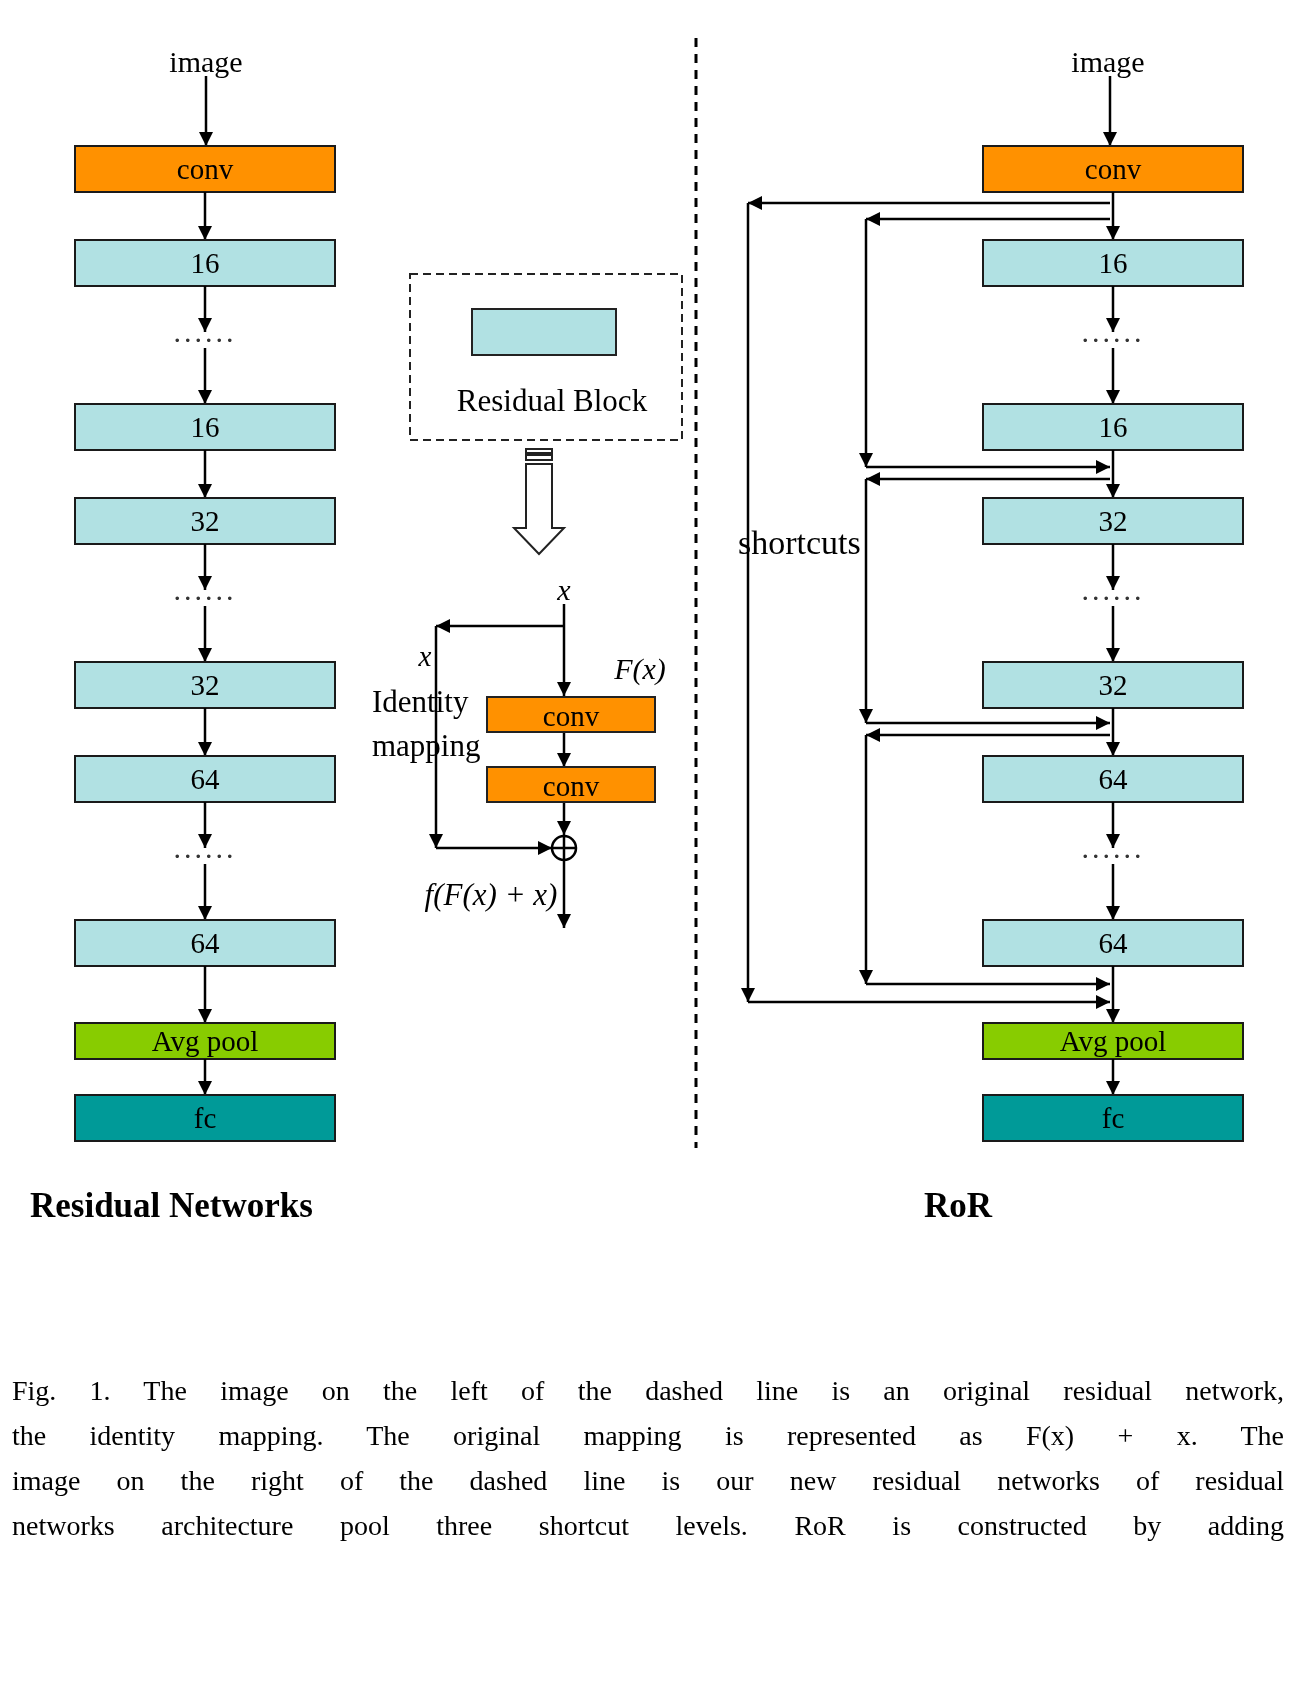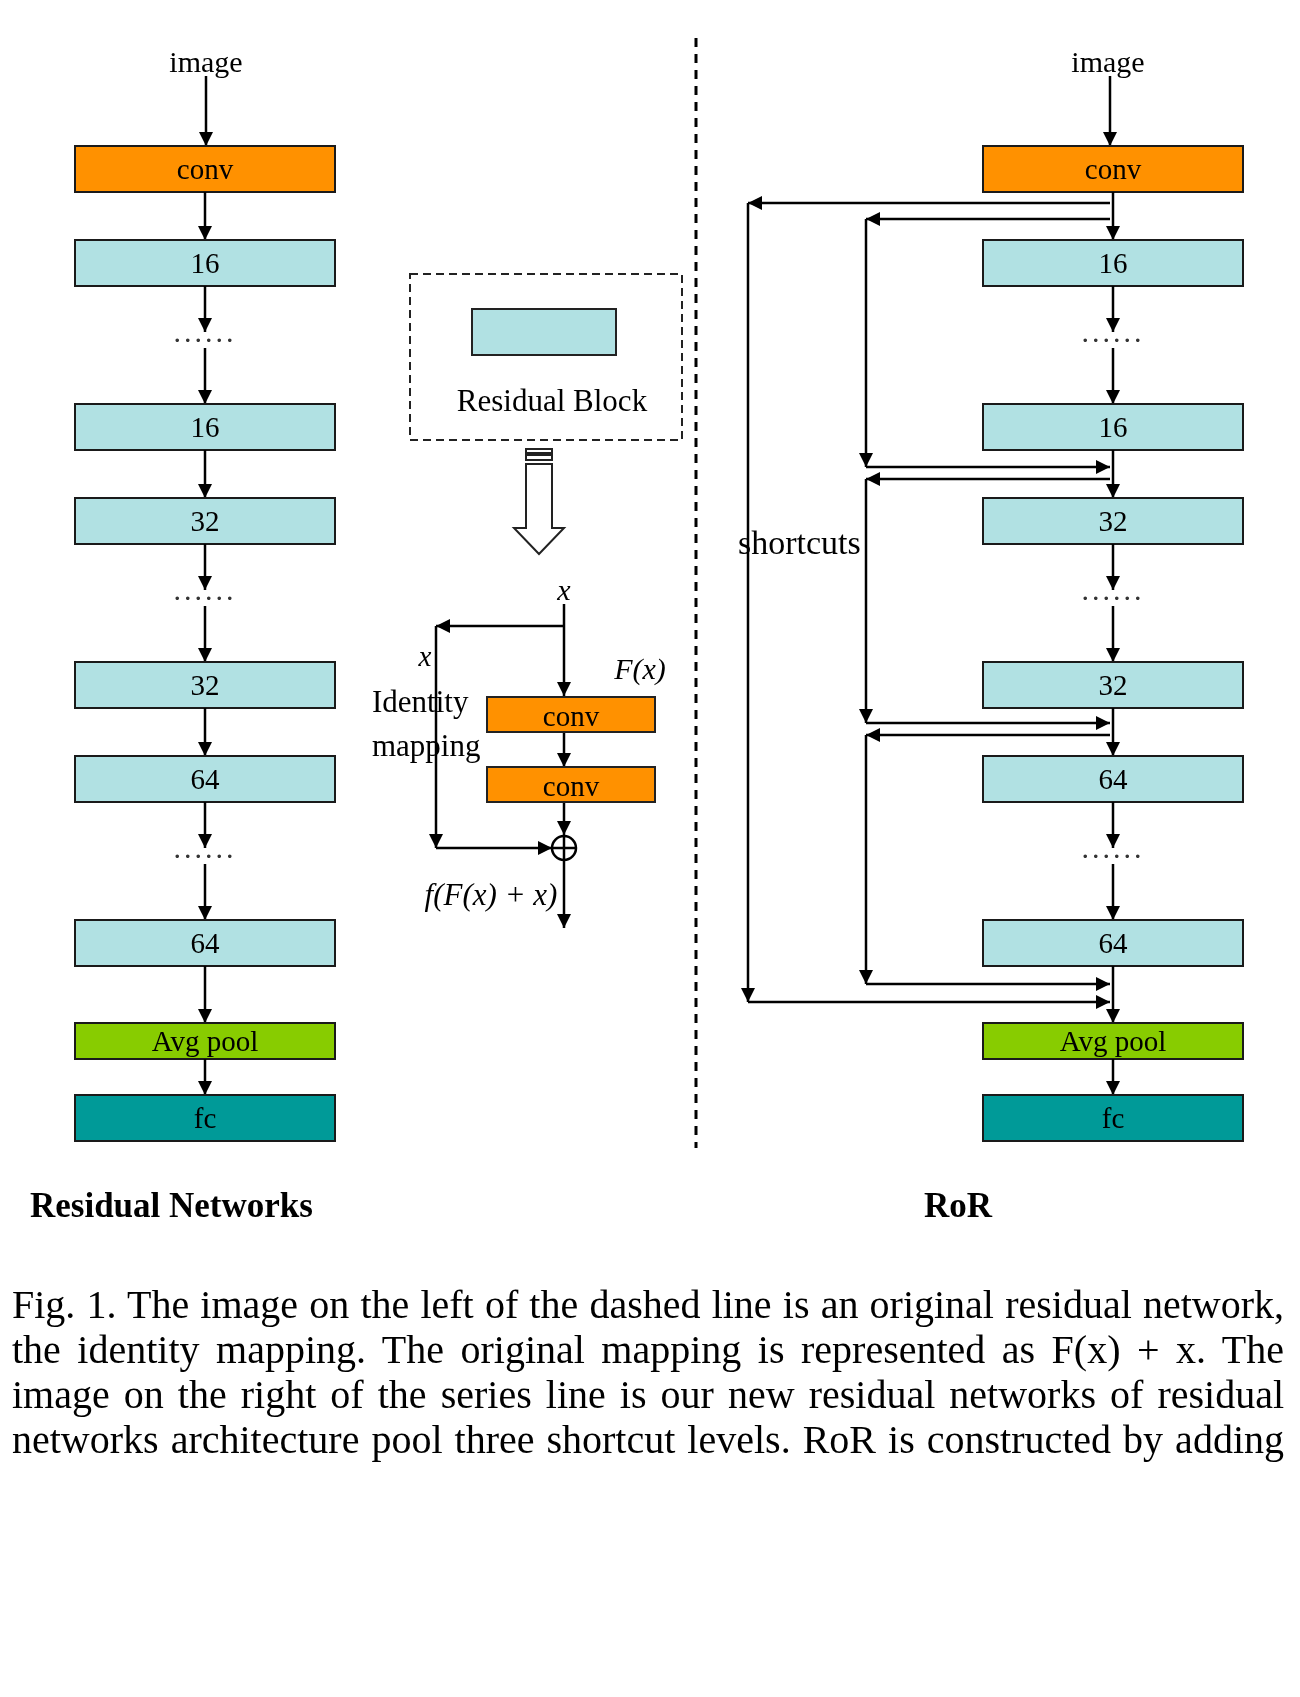--- a/index.html
+++ b/index.html
@@ -1,21 +1,21 @@
 <!DOCTYPE html>
 <html><head>
 <meta charset="utf-8">
 <style>
   html, body { margin:0; padding:0; background:#ffffff; }
   body { width:1300px; height:1697px; position:relative; overflow:hidden;
          font-family:"Liberation Serif","DejaVu Serif",serif; color:#000; }
   #diagram { position:absolute; left:0; top:0; width:1300px; height:1200px; }
   #diagram text { font-family:"Liberation Serif","DejaVu Serif",serif; }
-  .caption { position:absolute; left:12px; top:1282px; width:1272px;
-             font-size:40px; line-height:45px; text-align:justify; text-align-last:left; }
+  .caption { position:absolute; left:12px; top:1368px; width:1272px;
+             font-size:28px; line-height:45px; text-align:justify; text-align-last:left; }
   .caption .line { display:block; text-align:justify; text-align-last:justify; white-space:nowrap; }
   .caption .line.last { text-align-last:left; }
   .panel-title { position:absolute; font-weight:bold; font-size:35px; }
 </style>
 </head>
 <body>
 
 <svg id="diagram" width="1300" height="1200" viewBox="0 0 1300 1200" xmlns="http://www.w3.org/2000/svg">
   <defs>
     <marker id="ah" viewBox="0 0 10 10" refX="10" refY="5" markerWidth="14" markerHeight="14" markerUnits="userSpaceOnUse" orient="auto">
@@ -155,15 +155,15 @@
     <text x="738" y="554" font-size="34">shortcuts</text>
   </g>
 </svg>
 
 <div class="panel-title" style="left:30px; top:1186px;">Residual Networks</div>
 <div class="panel-title" style="left:924px; top:1186px;">RoR</div>
 
 <div class="caption" id="caption">
     <span class="line">Fig. 1.  The image on the left of the dashed line is an original residual network,</span>
     <span class="line">the identity mapping. The original mapping is represented as F(x) + x. The</span>
-    <span class="line">image on the right of the series line is our new residual networks of residual</span>
+    <span class="line">image on the right of the dashed line is our new residual networks of residual</span>
     <span class="line">networks architecture pool three shortcut levels. RoR is constructed by adding</span>
   </div>
 
 </body></html>

